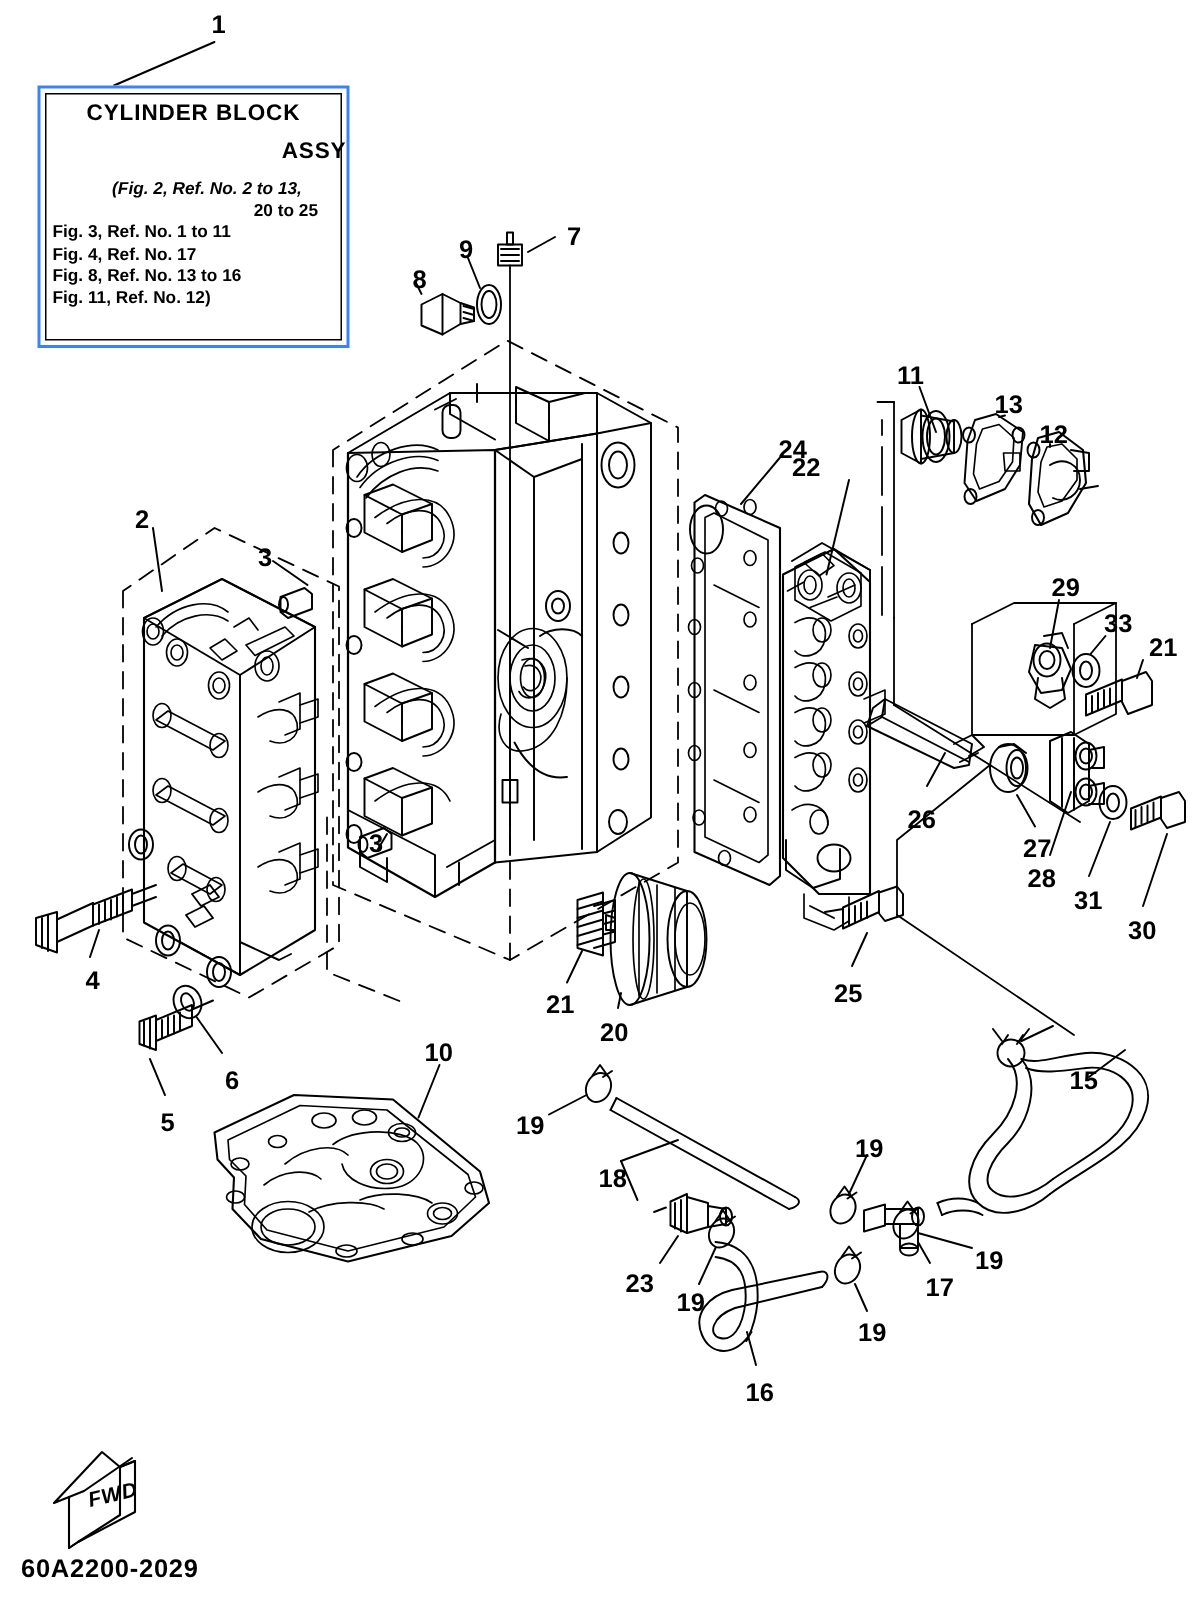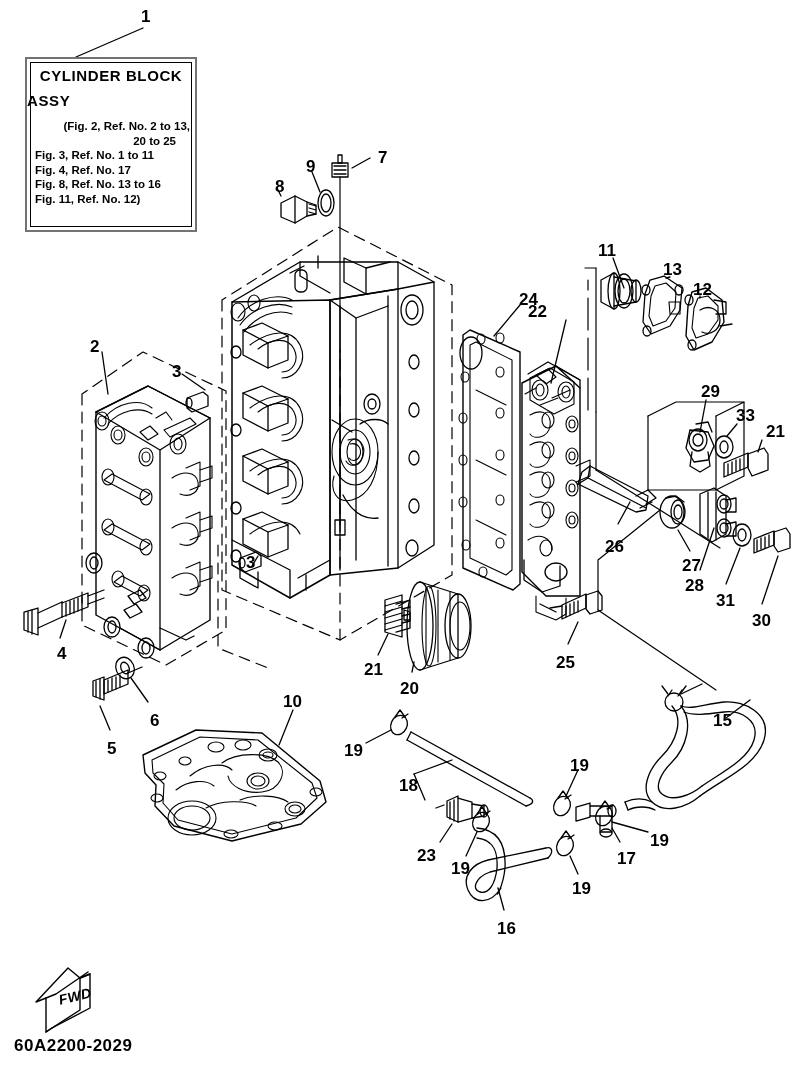--- a/index.html
+++ b/index.html
@@ -2,31 +2,31 @@
 <html><head>
 <meta charset="utf-8">
 <style>
   html,body{margin:0;padding:0;background:#ffffff;}
   body{width:795px;height:1070px;position:relative;overflow:hidden;
        font-family:"Liberation Sans",sans-serif;color:#000;}
   #sheet{position:absolute;left:0;top:0;width:795px;height:1070px;}
   svg{position:absolute;left:0;top:0;width:795px;height:1070px;}
 
   
-  .title-box{position:absolute;left:25px;top:57px;width:172px;height:175px;
-             border:2px solid #737373;background:#fff;box-sizing:border-box;}
+  .title-box{position:absolute;left:25px;top:57px;width:208px;height:175px;
+             border:2px solid #3b82f6;background:#fff;box-sizing:border-box;}
   .title-box .inner{position:absolute;left:3px;top:3px;right:3px;bottom:3px;
              border:1px solid #000;box-sizing:border-box;}
   .tb-main{position:absolute;left:0;right:0;top:8px;text-align:center;
            font-size:15px;font-weight:bold;letter-spacing:.6px;}
-  .tb-sub{position:absolute;left:0;right:0;top:33px;text-align:left;
+  .tb-sub{position:absolute;left:14px;right:0;top:33px;text-align:right;
            font-size:15px;font-weight:bold;letter-spacing:.6px;}
   .tb-refs{position:absolute;left:5px;right:5px;top:60px;
            font-size:11.5px;font-weight:bold;line-height:14.5px;}
-  .tb-refs .l1{text-align:right;padding-left:18px;}
+  .tb-refs .l1{text-align:center;padding-left:18px;font-style:italic;}
   .tb-refs .l2{text-align:right;padding-right:14px;}
   .tb-refs .l3,.tb-refs .l4,.tb-refs .l5,.tb-refs .l6{text-align:left;padding-left:3px;}
 
   
   .cal{position:absolute;font-size:17px;font-weight:bold;line-height:17px;
        letter-spacing:0px;white-space:nowrap;}
 
   
   .partcode{position:absolute;left:14px;top:1036px;font-size:17px;
             font-weight:bold;letter-spacing:.5px;}

